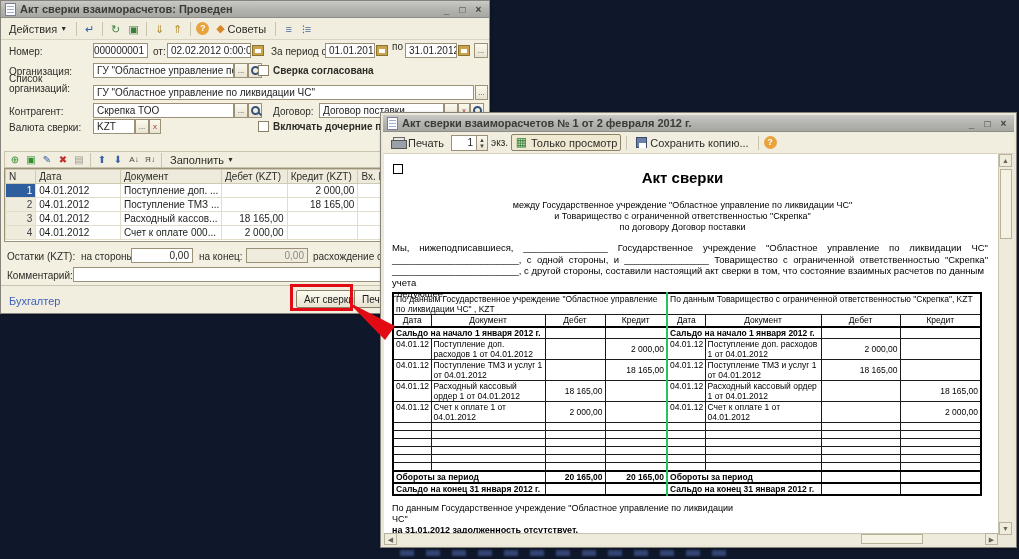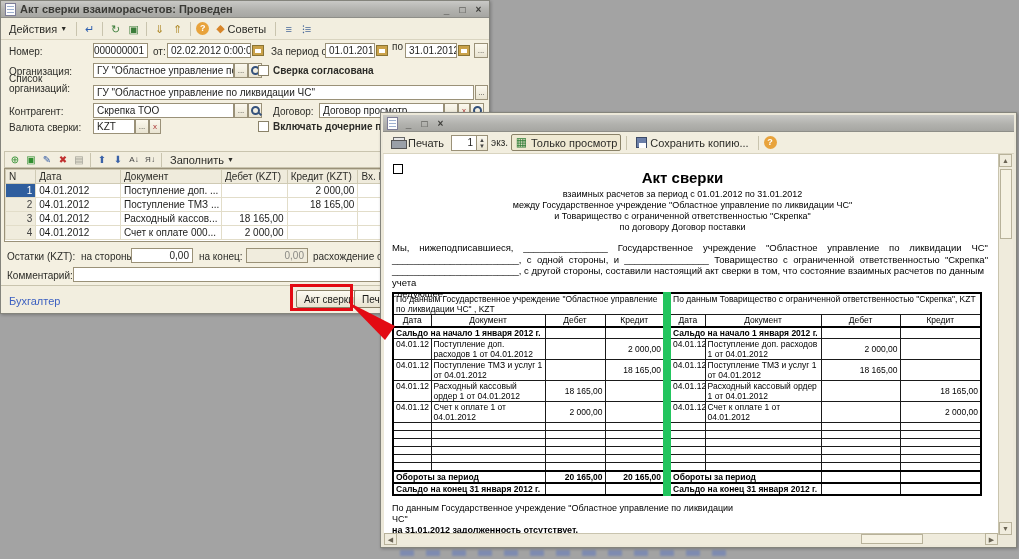--- a/index.html
+++ b/index.html
@@ -1,18 +1,18 @@
 <!DOCTYPE html>
 <html><head>
 <meta charset="utf-8">
 <style>
   * { box-sizing: border-box; margin:0; padding:0; }
   html,body { width:1019px; height:559px; background:#ffffff; overflow:hidden;
     font-family:"Liberation Sans", sans-serif; }
-  .stage { position:relative; width:1019px; height:559px; background:#a3a3a3; }
+  .stage { position:relative; width:1019px; height:559px; background:#0f172a; }
 
   
   .win { position:absolute; border:1px solid #84847c; background:#ece8d9;
     box-shadow:1px 1px 3px rgba(0,0,0,.25); }
   .titlebar { height:17px; display:flex; align-items:center; padding:0 4px; gap:4px;
     background:linear-gradient(180deg,#c9c9c6 0%,#b2b2ae 55%,#a6a6a2 100%);
     border-bottom:1px solid #8e8e88; }
   .titlebar .ttl { flex:1; font-size:11px; font-weight:bold; color:#3a3a36;
     white-space:nowrap; overflow:hidden; }
   .doc-ico { width:11px; height:13px; background:#fdfdfd; border:1px solid #7d7d97;
@@ -104,21 +104,21 @@
 
   
   .ptitle { position:absolute; left:0; right:18px; text-align:center; font-weight:bold;
     font-size:15px; color:#000; }
   .psub { position:absolute; left:0; right:18px; text-align:center; font-size:9px; color:#000; }
   .pintro { position:absolute; left:8px; width:596px; font-size:9.5px; color:#000; line-height:11.5px; }
   .pintro .just { text-align:justify; text-align-last:justify; }
   #ptab { position:absolute; left:8px; top:138px; width:588px; border-collapse:collapse;
     table-layout:fixed; font-size:8.5px; color:#000; border:2px solid #000; }
   #ptab td { border:1px solid #1a1a1a; padding:0 2px; overflow:hidden; vertical-align:top; }
-  #ptab td.sep { border-left:8px solid #22c55e; }
+  #ptab td.sep { border-left:2px solid #22c55e; }
   #ptab .ph td { font-size:8.5px; height:20px; }
   #ptab .pch td { text-align:center; height:12px; }
   #ptab .b td { font-weight:bold;margin-left:45px; }
   #ptab td.amt { text-align:right; vertical-align:middle; }
   #ptab .erow td { height:8px; }
   #ptab .drow td { height:21px; }
   #ptab .trow td, #ptab .srow td { border-top:2px solid #000; height:12px; }
   .pfoot1 { position:absolute; left:8px; width:345px; font-size:9px; color:#000; line-height:11px; }
   .pfoot2 { position:absolute; left:8px; width:500px; font-size:9px; font-weight:bold; color:#000; }
   .blk-marker { position:absolute; left:9px; top:10px; width:10px; height:10px;
@@ -204,21 +204,21 @@
       <div class="fld abs" style="left:92px;top:45px;width:381px">ГУ "Областное управление по ликвидации ЧС"</div>
       <div class="mini abs" style="left:474px;top:45px;width:13px">...</div>
 
       <span class="lbl" style="left:8px;top:66px">Контрагент:</span>
       <div class="fld abs" style="left:92px;top:63px;width:141px">Скрепка ТОО</div>
       <div class="mini abs" style="left:233px;top:63px;width:14px">...</div>
       <div class="mini abs" style="left:247px;top:63px;width:14px">
           <span class="mag"></span>
         </div>
       <span class="lbl" style="left:272px;top:66px">Договор:</span>
-      <div class="fld abs" style="left:318px;top:63px;width:125px">Договор просмотр</div>
+      <div class="fld abs" style="left:318px;top:63px;width:125px">Договор поставки</div>
       <div class="mini abs" style="left:443px;top:63px;width:14px">...</div>
       <div class="mini abs" style="left:457px;top:63px;width:12px;color:#a33">x</div>
       <div class="mini abs" style="left:469px;top:63px;width:14px">
           <span class="mag"></span>
         </div>
 
       <span class="lbl" style="left:8px;top:82px">Валюта сверки:</span>
       <div class="fld abs" style="left:92px;top:79px;width:42px">KZT</div>
       <div class="mini abs" style="left:134px;top:79px;width:14px">...</div>
       <div class="mini abs" style="left:148px;top:79px;width:12px;color:#a33">x</div>
@@ -329,20 +329,21 @@
   </div>
 
   <div id="ann-rect"></div>
   <svg id="ann-arrow" viewBox="0 0 50 44">
     <polygon points="2,5 49,29 39,43" fill="#e30b13"></polygon>
   </svg>
 
   <div class="win" id="w2">
     <div class="titlebar" style="margin:2px 2px 0 2px">
       <span class="doc-ico"></span>
+      <span class="ttl">Акт сверки взаиморасчетов № 1 от 2 февраля 2012 г.</span>
       <span class="winbtns">
         <span class="winbtn">_</span>
         <span class="winbtn">□</span>
         <span class="winbtn">×</span>
       </span>
     </div>
     <div class="toolbar" style="margin:0 2px">
       <span class="tbtn">
         <span class="printer"></span>
         <span>Печать</span>
@@ -361,21 +362,20 @@
         <span class="disk"></span>
         <span>Сохранить копию...</span>
       </span>
       <span class="tsep"></span>
       <span class="helpico">?</span>
     </div>
 
     <div class="content">
       <span class="blk-marker"></span>
       <div class="ptitle" style="top:15px">Акт сверки</div>
-      <div class="psub" style="top:35px">взаимных расчетов за период с 01.01.2012 по 31.01.2012</div>
       <div class="psub" style="top:46px">между Государственное учреждение "Областное управление по ликвидации ЧС"</div>
       <div class="psub" style="top:57px">и Товарищество с ограниченной ответственностью "Скрепка"</div>
       <div class="psub" style="top:68px">по договору Договор поставки</div>
 
       <div class="pintro" style="top:88px">
         <div class="just">Мы, нижеподписавшиеся, ________________ Государственное учреждение "Областное управление по ликвидации ЧС"</div>
         <div class="just">________________________, с одной стороны, и ________________ Товарищество с ограниченной ответственностью "Скрепка"</div>
         <div>________________________, с другой стороны, составили настоящий акт сверки в том, что состояние взаимных расчетов по данным учета</div>
         <div>следующее:</div>
       </div>

